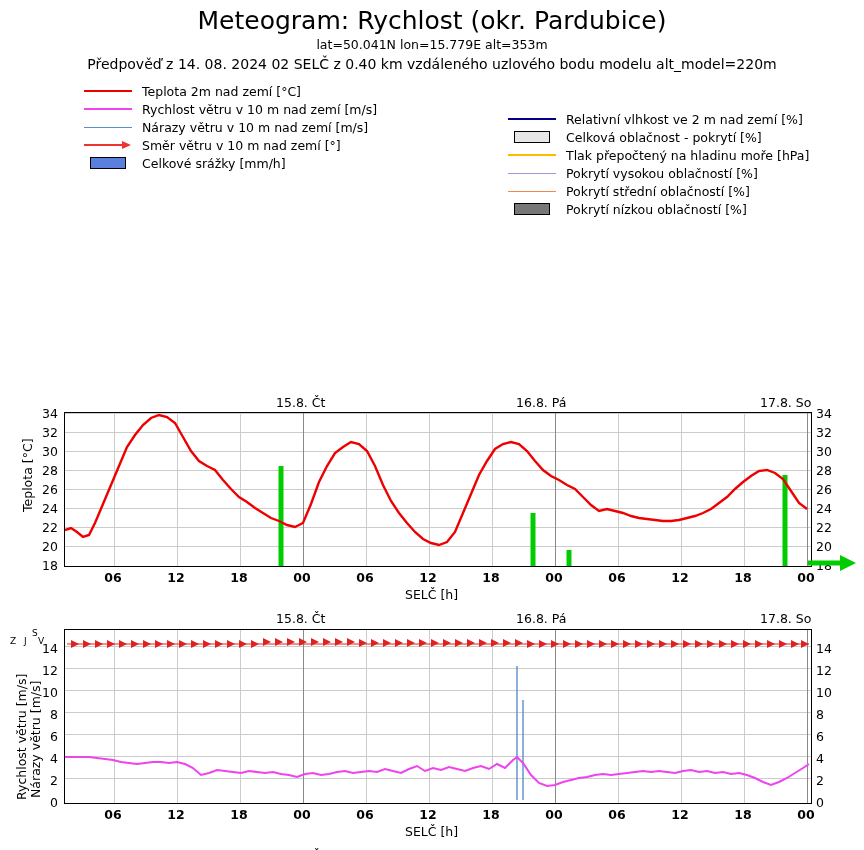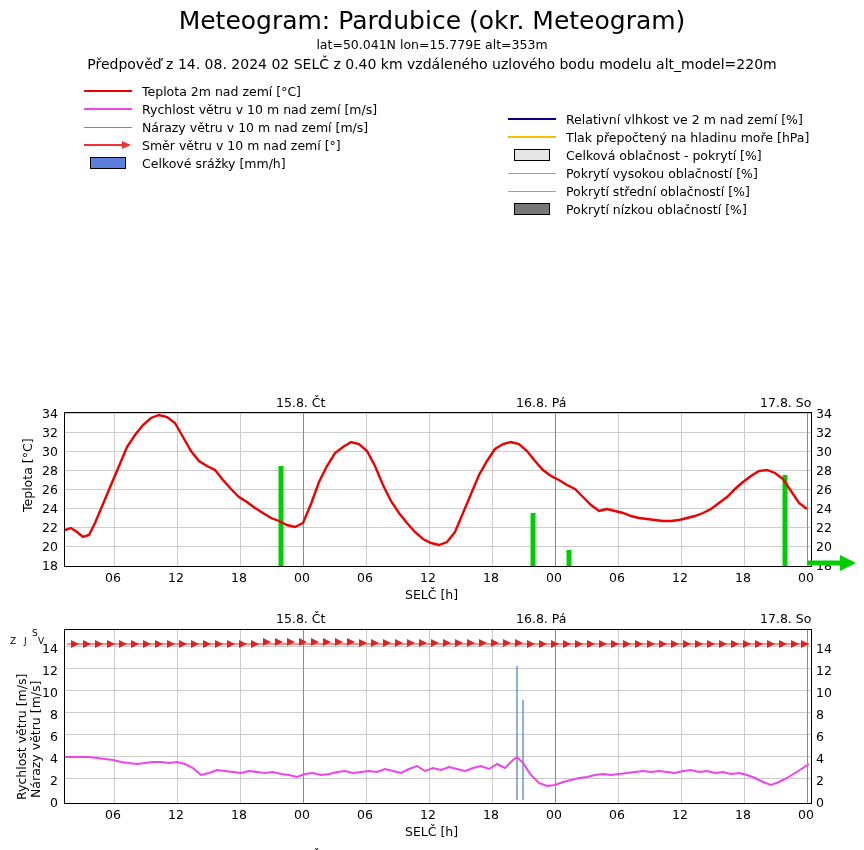--- a/index.html
+++ b/index.html
@@ -120,20 +120,21 @@
     white-space: nowrap;
   }
   .ytick-label.right {
     text-align: left;
   }
   .xtick-label {
     position: absolute;
     font-size: 12.5px;
     text-align: center;
     white-space: nowrap;
+    font-weight: bold;
   }
   .daylabel {
     position: absolute;
     font-size: 12.5px;
     white-space: nowrap;
   }
   .axis-title {
     position: absolute;
     font-size: 12.5px;
     white-space: nowrap;
@@ -142,21 +143,21 @@
     transform-origin: 0 0;
     transform: rotate(-90deg);
   }
   svg { display: block; }
 </style>
 </head>
 <body>
 
 <div class="page">
 
-  <div class="title">Meteogram: Pardubice (okr. Meteogram)</div>
+  <div class="title">Meteogram: Rychlost (okr. Pardubice)</div>
   <div class="subtitle1">lat=50.041N lon=15.779E alt=353m</div>
   <div class="subtitle2">Předpověď z 14. 08. 2024 02 SELČ z 0.40 km vzdáleného uzlového bodu modelu alt_model=220m</div>
 
   <div class="legend">
     <div class="legend-col left">
       <div class="legend-row">
         <span class="swatch">
             <span class="line" style="background:#ee0000;"></span>
           </span>
         <span>Teplota 2m nad zemí [°C]</span>
@@ -190,29 +191,29 @@
 
     <div class="legend-col right">
       <div class="legend-row">
         <span class="swatch">
             <span class="line" style="background:#00008b;"></span>
           </span>
         <span>Relativní vlhkost ve 2 m nad zemí [%]</span>
       </div>
       <div class="legend-row">
         <span class="swatch">
+            <span class="box" style="background:#e6e6e6;"></span>
+          </span>
+        <span>Celková oblačnost - pokrytí [%]</span>
+      </div>
+      <div class="legend-row">
+        <span class="swatch">
             <span class="line" style="background:#ffbb00;"></span>
           </span>
         <span>Tlak přepočtený na hladinu moře [hPa]</span>
-      </div>
-      <div class="legend-row">
-        <span class="swatch">
-            <span class="box" style="background:#e6e6e6;"></span>
-          </span>
-        <span>Celková oblačnost - pokrytí [%]</span>
       </div>
       <div class="legend-row">
         <span class="swatch">
             <span class="thinline" style="background:#9999dd;"></span>
           </span>
         <span>Pokrytí vysokou oblačností [%]</span>
       </div>
       <div class="legend-row">
         <span class="swatch">
             <span class="thinline" style="background:#ee8844;"></span>

